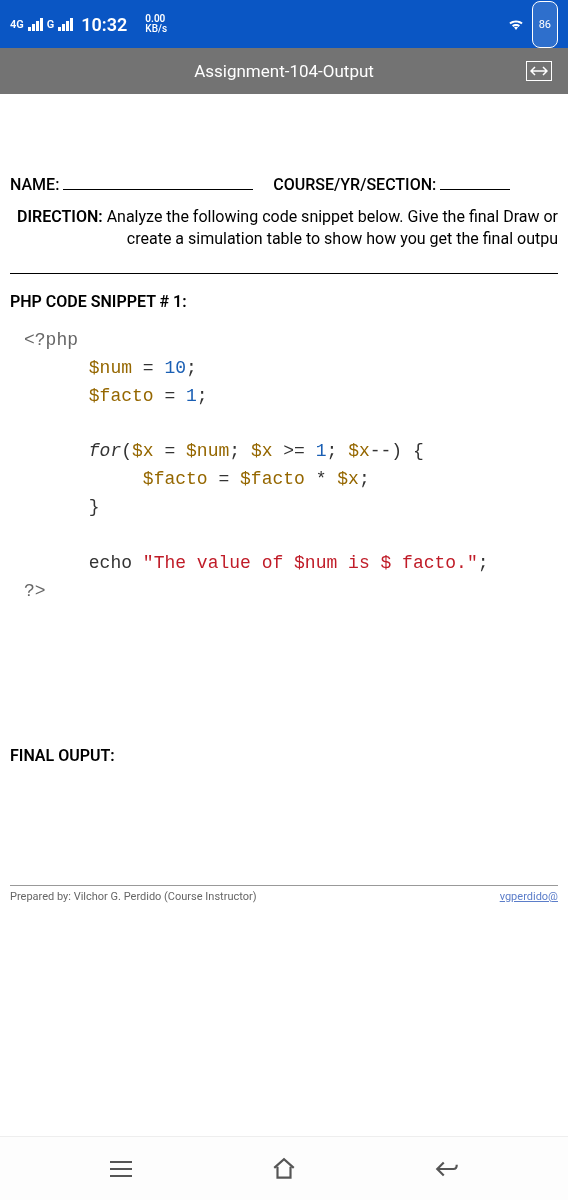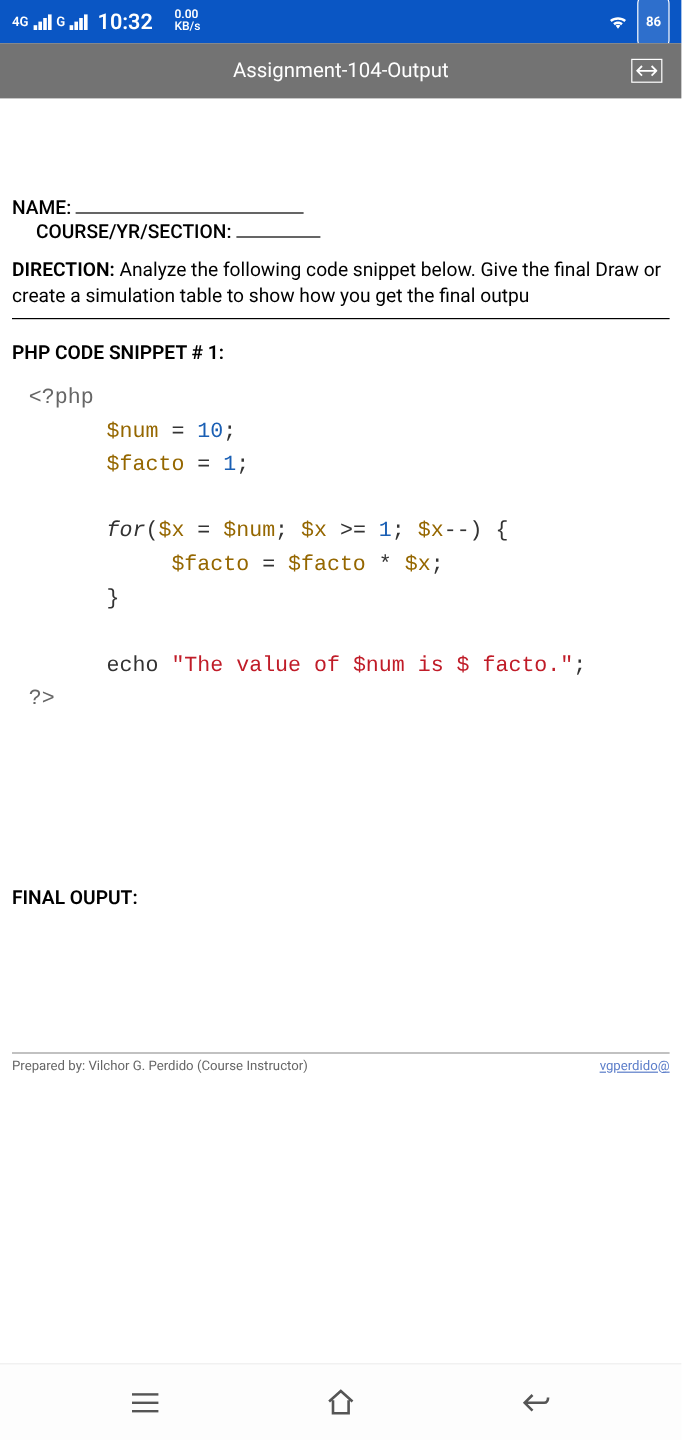--- a/index.html
+++ b/index.html
@@ -7,21 +7,21 @@
       width: 568px;
       height: 1200px;
       font-family: -apple-system, BlinkMacSystemFont, 'Segoe UI', Roboto, sans-serif;
       background: #fff;
       overflow: hidden;
       position: relative;
     }
     .status-bar {
       background: #0a56c4;
       color: #fff;
-      height: 36px;
+      height: 48px;
       display: flex;
       align-items: center;
       justify-content: space-between;
       padding: 0 10px;
       font-size: 14px;
       font-weight: 500;
     }
     .status-left { display: flex; align-items: center; gap: 2px; }
     .status-right { display: flex; align-items: center; gap: 8px; }
     .signal-bars { display: inline-flex; align-items: flex-end; gap: 1px; margin: 0 2px; }
@@ -32,21 +32,21 @@
     .signal-bars span:nth-child(4) { height: 13px; }
     .net-label { font-size: 11px; font-weight: 600; }
     .time { font-size: 18px; font-weight: 600; margin-left: 4px; }
     .kbs { font-size: 10px; line-height: 1; margin-left: 16px; }
     .kbs div:first-child { font-weight: 600; }
     .battery {
       border: 1px solid #fff;
       border-radius: 8px;
       padding: 16px 6px;
       font-size: 11px;
-      font-weight: 700;
+      font-weight: 400;
       background: rgba(255,255,255,0.15);
     }
     .wifi-icon { width: 16px; height: 14px; }
     .app-bar {
       background: #737373;
       color: #fff;
       height: 46px;
       display: flex;
       align-items: center;
       justify-content: center;
@@ -68,34 +68,34 @@
       background: #fff;
       padding: 80px 10px 0 10px;
       height: 1050px;
       overflow: hidden;
     }
     .form-row {
       display: flex;
       font-size: 16px;
       font-weight: 500;
       margin-bottom: 12px;
-      flex-direction: column;
     }
     .form-row .field { display: flex; align-items: baseline; }
     .underline {
       border-bottom: 1px solid #000;
       display: inline-block;
       height: 16px;
     }
     .direction {
       font-size: 16px;
       line-height: 1.4;
       border-bottom: 1px solid #000;
-      padding-bottom: 6px;
+      padding-bottom: 22px;
       margin-bottom: 18px;
+      text-align: right;
     }
     .direction strong { font-weight: 600; }
     .section-title {
       font-size: 16px;
       font-weight: 600;
       margin-bottom: 16px;
       margin-top: 18px;
     }
     .code {
       font-family: Liberation Mono, monospace;

